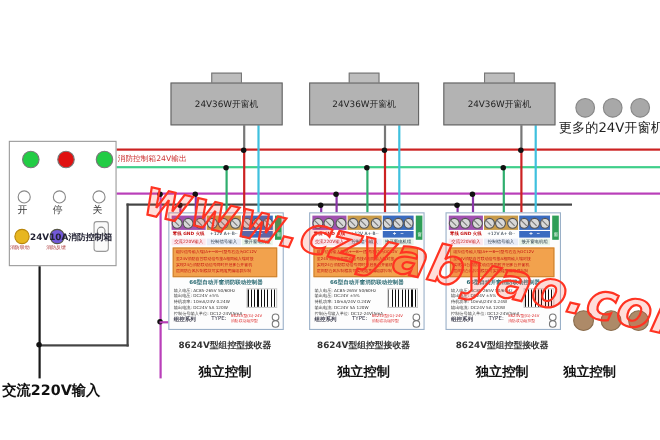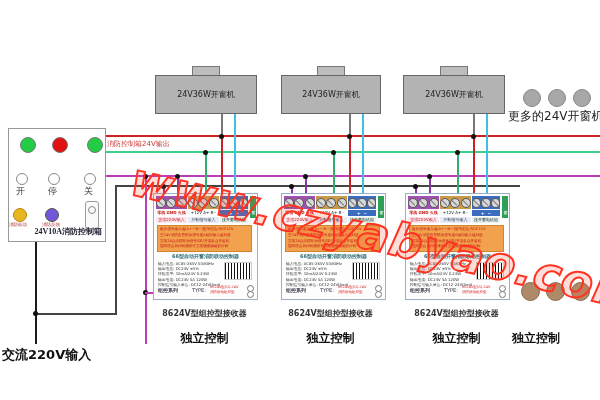--- a/index.html
+++ b/index.html
@@ -107,21 +107,21 @@
     <div class="lbl" style="left:7px;top:56px;font-size:9px;color:#333;">开</div>
     <div class="lbl" style="left:39px;top:56px;font-size:9px;color:#333;">停</div>
     <div class="lbl" style="left:75px;top:56px;font-size:9px;color:#333;">关</div>
     <div class="circ" style="left:4px;top:79px;width:12px;height:12px;background:#e7b620;border:1px solid #b8860b;"></div>
     <div class="circ" style="left:36px;top:79px;width:12px;height:12px;background:#7258d8;border:1px solid #554;"></div>
     <div class="lbl" style="left:0px;top:93px;font-size:4.5px;color:#a33;">消防联动</div>
     <div class="lbl" style="left:33px;top:93px;font-size:4.5px;color:#a33;">消防反馈</div>
     <div class="rocker">
         <i></i>
       </div>
-    <div class="lbl" style="right:3px;bottom:4px;font-size:8px;font-weight:bold;color:#223;font-family:Liberation Serif, serif;">24V10A消防控制箱</div>
+    <div class="lbl" style="right:3px;bottom:20px;font-size:8px;font-weight:bold;color:#223;">24V10A消防控制箱</div>
   </div>
 
   <div class="tab" style="left:192px;"></div>
   <div class="tab" style="left:317px;"></div>
   <div class="tab" style="left:440px;"></div>
   <div class="opener" style="left:155px;width:100px;">
     <span>24V36W开窗机</span>
     </div>
   <div class="opener" style="left:281px;width:98px;">
     <span>24V36W开窗机</span>

